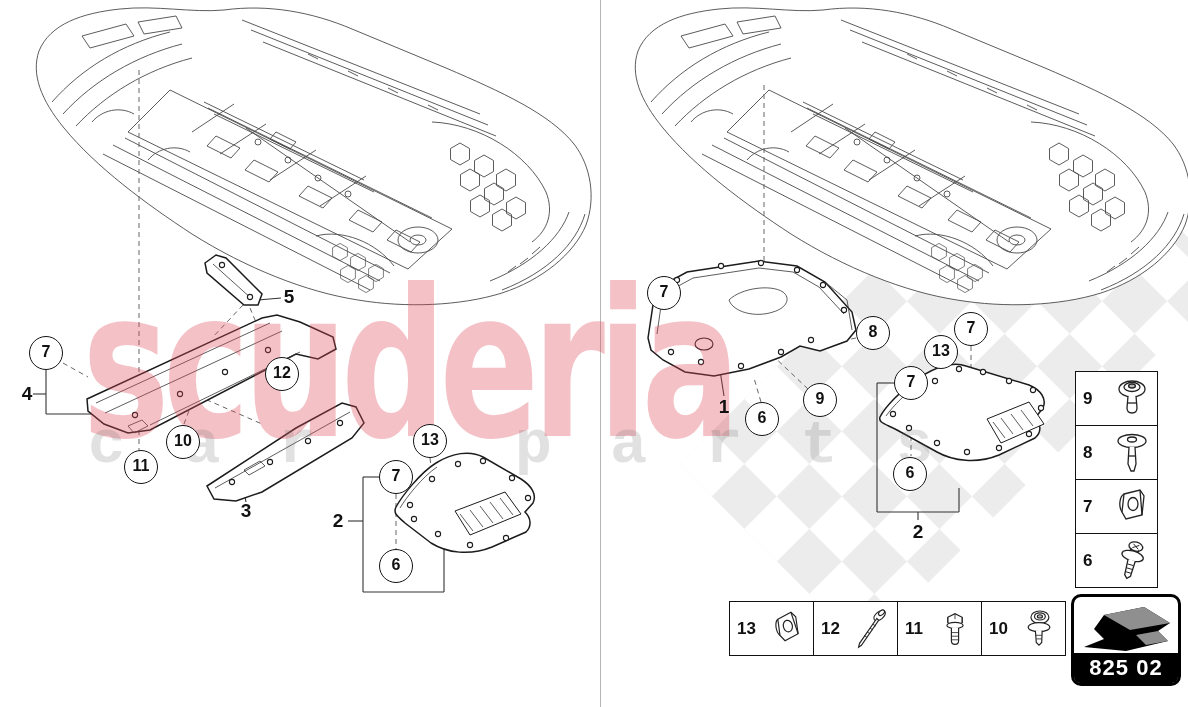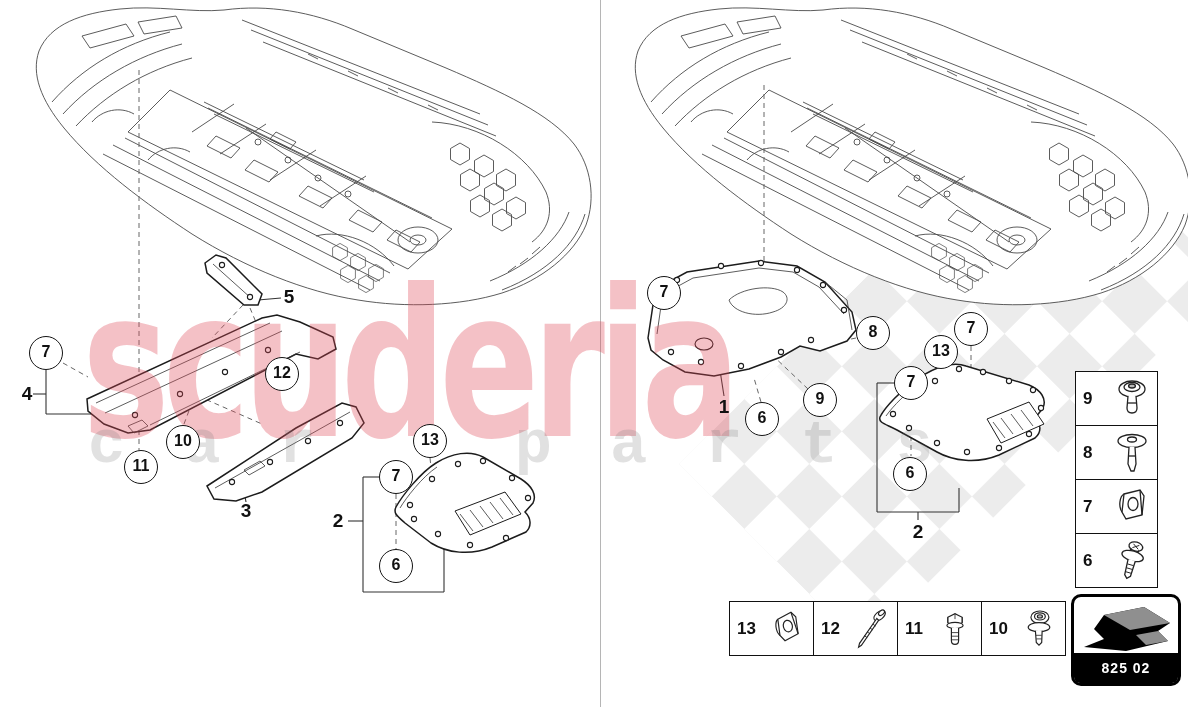--- a/index.html
+++ b/index.html
@@ -31,21 +31,21 @@
   .legend-bottom{position:absolute;left:729px;top:601px;height:53px;z-index:5;background:#fff;
                  border:1.6px solid #111;display:flex;}
   .legend-bottom .cell{position:relative;width:83px;border-right:1.6px solid #111;
                        display:flex;align-items:center;}
   .legend-bottom .cell:last-child{border-right:none;}
   .leg-num{font-weight:bold;font-size:17px;color:#111;padding-left:7px;min-width:24px;}
   .leg-icon{flex:1;display:flex;justify-content:center;}
   .codebox{position:absolute;left:1071px;top:594px;width:110px;height:92px;z-index:6;
            background:#fff;border:3px solid #000;border-radius:10px;box-sizing:border-box;}
   .codebox .band{position:absolute;left:0;right:0;bottom:0;height:30px;background:#000;
-                 border-radius:0 0 6px 6px;color:#fff;font-weight:bold;font-size:14px;
+                 border-radius:0 0 6px 6px;color:#fff;font-weight:bold;font-size:22px;
                  text-align:center;line-height:30px;letter-spacing:1px;}
   svg{display:block;}
 </style>
 </head>
 <body>
 
 <div class="stage">
 
   <svg width="0" height="0" style="position:absolute">
     <defs>

